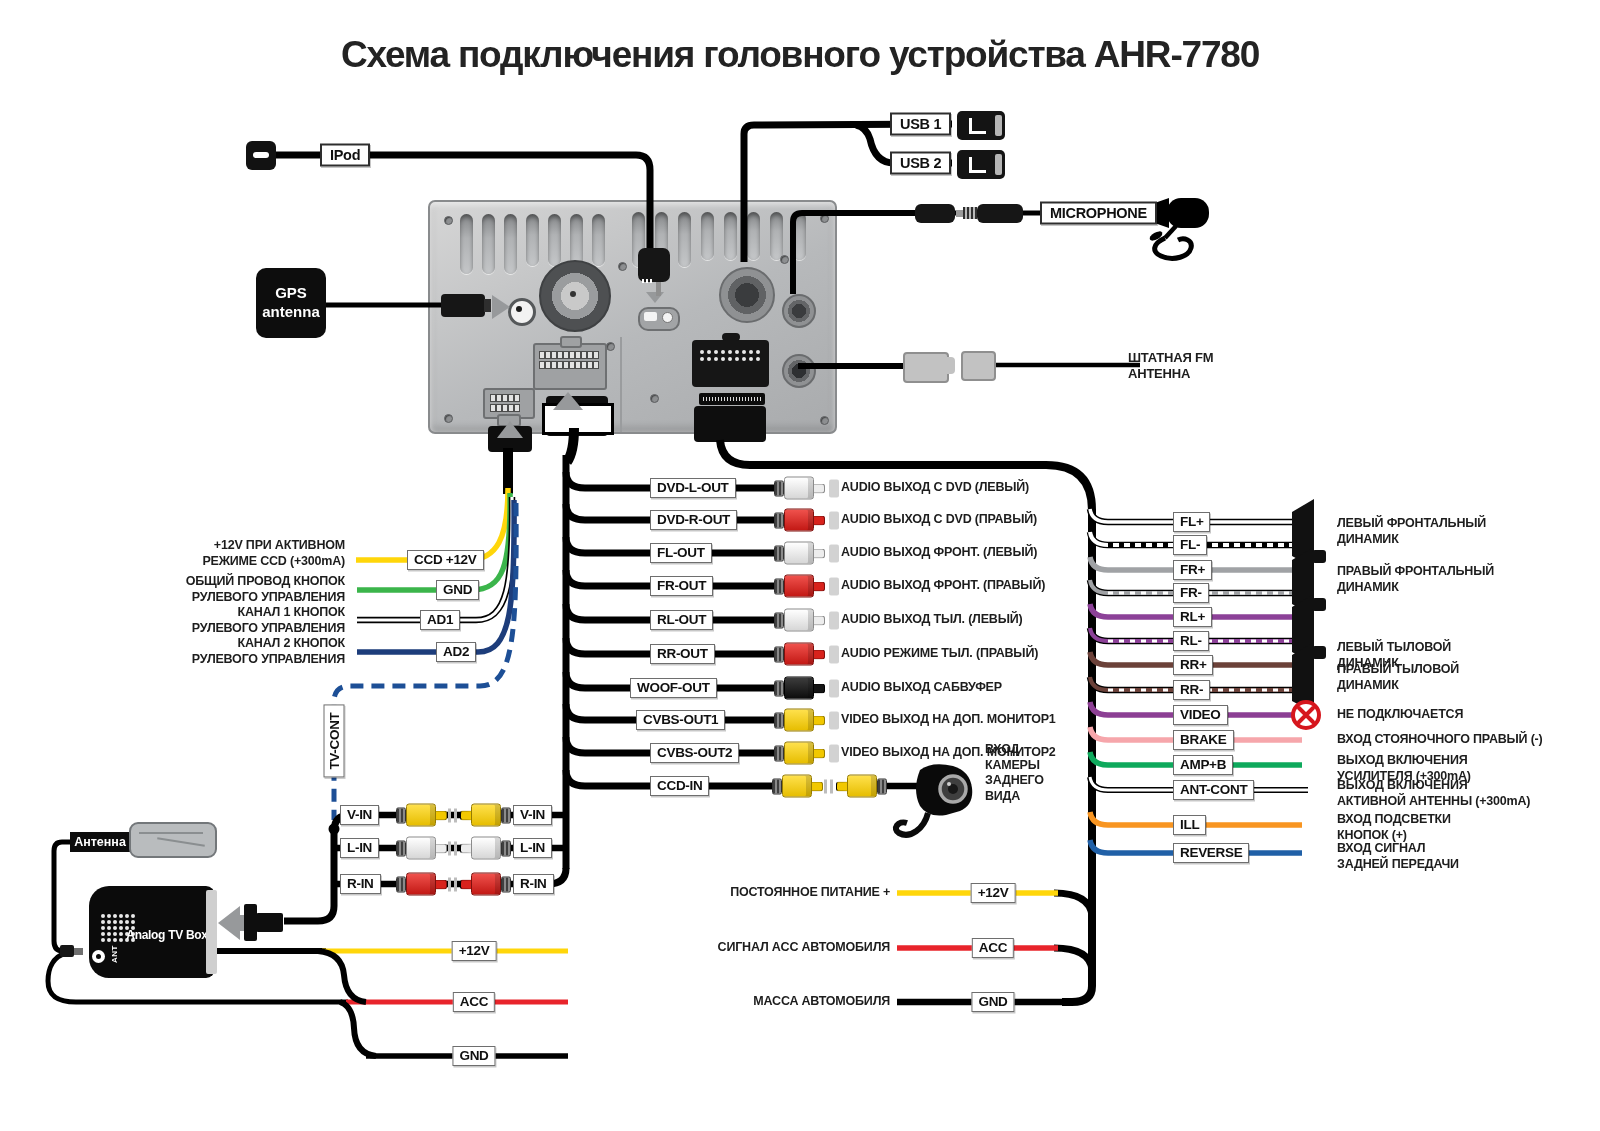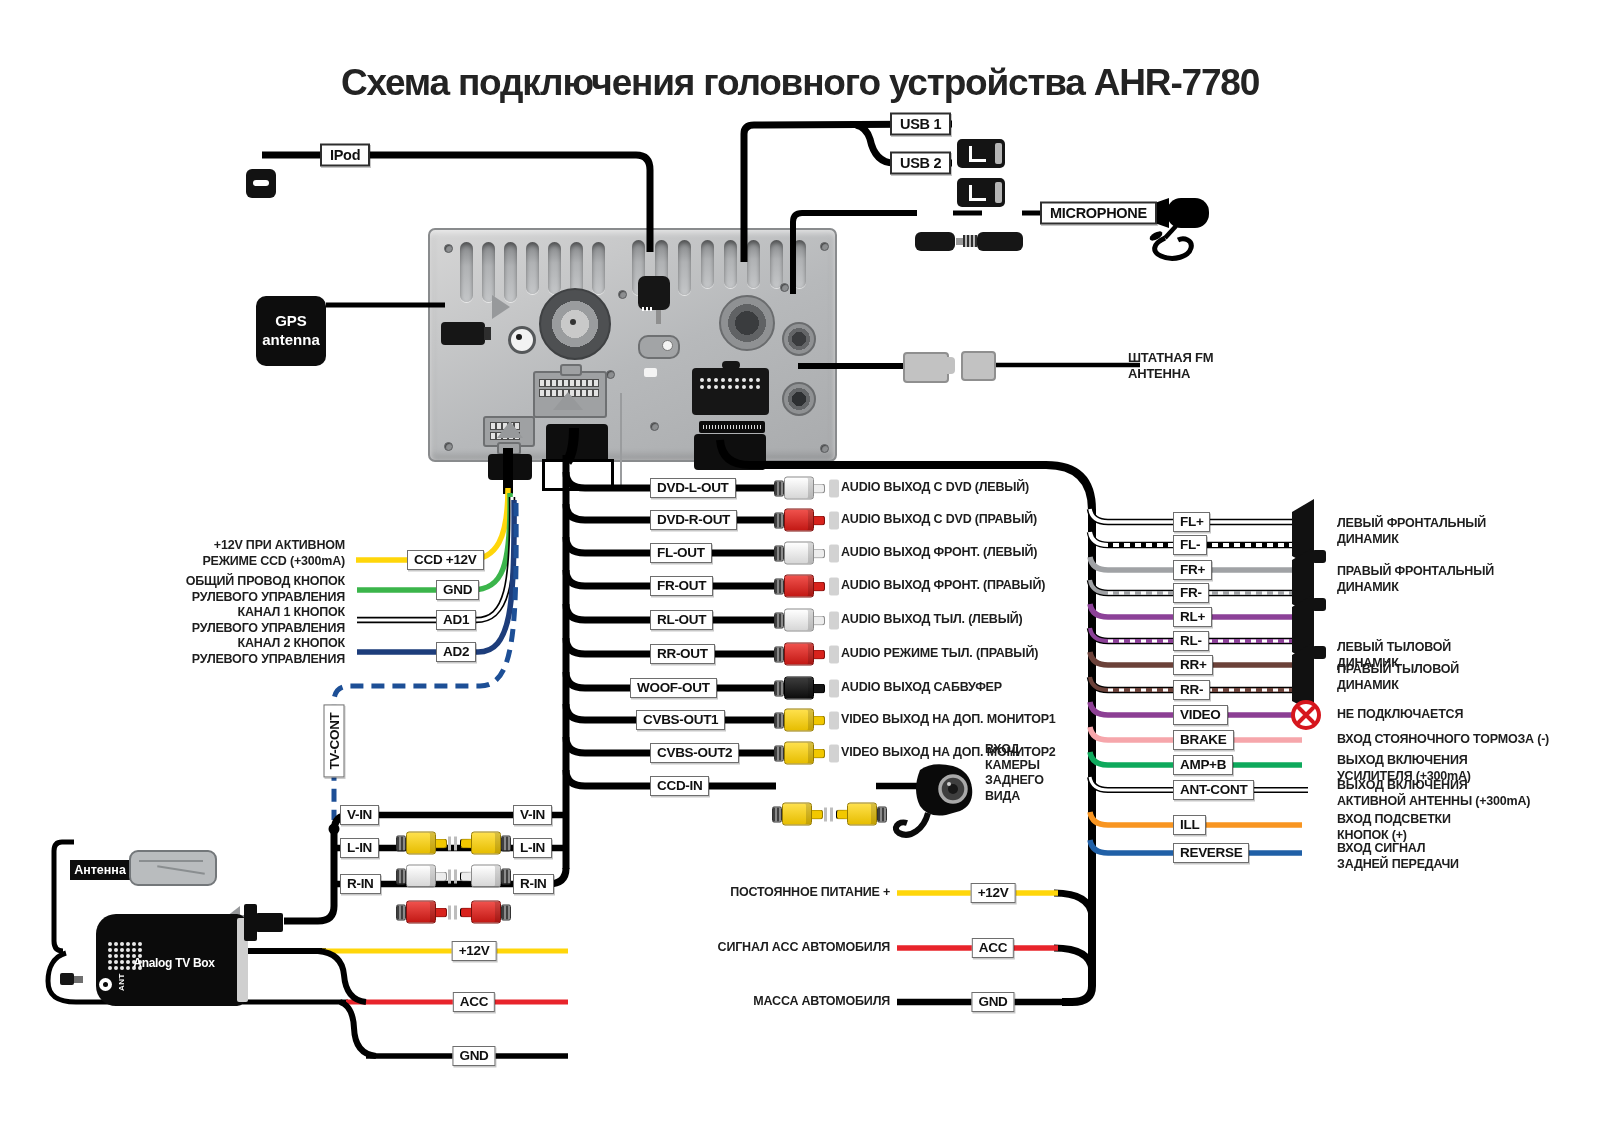--- a/index.html
+++ b/index.html
@@ -4,21 +4,21 @@
 <style>
   :root{
     --yellow:#ffd60a; --green:#3bb54b; --navy:#1d3d7b; --dashblue:#1d4f96;
     --red:#e8242b; --graywire:#a0a2a5; --purple:#8c4198; --brown:#6b4139;
     --speed:#8c3f94; --pink:#f6a6ab; --amp:#0ea95c; --orange:#f89521;
     --reverse:#2060a7; --rcared:#d8221c; --rcayellow:#f2c800;
   }
   html,body{margin:0;padding:0;background:#fff;}
   #canvas{position:relative;width:1600px;height:1131px;background:#fff;overflow:hidden;
     font-family:"Liberation Sans",sans-serif;}
-  .abs{position:absolute;margin-top:28px;}
+  .abs{position:absolute;}
   #title{left:0;right:0;top:34px;text-align:center;font-size:37px;font-weight:800;
     letter-spacing:-1.2px;color:#232323;}
   svg.layer{position:absolute;left:0;top:0;}
   
   .box{position:absolute;transform:translateY(-50%);background:#fff;border:1.7px solid #6e6e6e;
     padding:1px 6px 2px;font-size:13.5px;font-weight:700;color:#101010;white-space:nowrap;
     letter-spacing:-.3px;box-shadow:1px 1.5px 0 rgba(0,0,0,.22);}
   .box.dark{border:2px solid #2e2e2e;font-size:14.5px;padding:1px 8px 2px;}
   .box.ctr{transform:translate(-50%,-50%);}
   .box.vert{transform:translate(-50%,-50%);writing-mode:vertical-rl;padding:7px 2px;
@@ -69,21 +69,21 @@
   .gapd{width:11px;height:14px;margin:0 1px;
     background:repeating-linear-gradient(90deg,#bdbdbd 0 3px,transparent 3px 6px);}
   
   .usbicon{position:absolute;width:48px;height:29px;background:#141414;border-radius:5px;
     display:flex;align-items:center;}
   .usbicon .lshape{width:14px;height:13px;border-left:3px solid #fff;border-bottom:3px solid #fff;margin-left:12px;}
   .usbicon .cap{width:7px;height:21px;background:#b5b5b5;border-radius:2px;margin-left:auto;margin-right:3px;}
   #gpsbox{left:256px;top:268px;width:70px;height:70px;background:#0d0d0d;border-radius:10px;
     color:#fff;display:flex;align-items:center;justify-content:center;text-align:center;
     font-size:15px;font-weight:700;line-height:1.25;white-space:pre-line;}
-  #tvbox{left:96px;top:886px;width:126px;height:92px;background:#0b0b0b;border-radius:20px 9px 9px 20px;padding-left:24px;}
+  #tvbox{left:89px;top:886px;width:126px;height:92px;background:#0b0b0b;border-radius:20px 9px 9px 20px;}
   #tvbox .name{position:absolute;left:34px;top:42px;width:88px;text-align:center;color:#fff;
     font-size:12px;font-weight:700;letter-spacing:-.3px;}
   #tvbox .strip{position:absolute;right:-2px;top:4px;width:11px;height:84px;background:#cfcfcf;border-radius:2px;}
   #tvbox .dots{left:12px;top:28px;grid-template-columns:repeat(6,4px);}
   #tvbox .antring{position:absolute;left:3px;top:64px;width:13px;height:13px;border-radius:50%;background:#fff;}
   #tvbox .antring::after{content:"";position:absolute;left:4px;top:4px;width:5px;height:5px;border-radius:50%;background:#0b0b0b;}
   #tvbox .antlbl{position:absolute;left:21px;top:59px;color:#fff;font-size:8px;font-weight:700;
     writing-mode:vertical-rl;transform:rotate(180deg);letter-spacing:.5px;}
   #antshape{left:129px;top:822px;width:84px;height:32px;background:#b9bcbe;border:2px solid #73777a;border-radius:9px;}
   #antshape .l1{position:absolute;left:8px;top:8px;width:64px;height:2px;background:#8a8e90;}
@@ -411,21 +411,21 @@
   <div class="desc vmid ralign" style="left:145px;top:553px;width:200px">+12V ПРИ АКТИВНОМ
 РЕЖИМЕ CCD (+300mA)</div>
   <div class="desc vmid ralign" style="left:145px;top:589px;width:200px">ОБЩИЙ ПРОВОД КНОПОК
 РУЛЕВОГО УПРАВЛЕНИЯ</div>
   <div class="desc vmid ralign" style="left:145px;top:620px;width:200px">КАНАЛ 1 КНОПОК
 РУЛЕВОГО УПРАВЛЕНИЯ</div>
   <div class="desc vmid ralign" style="left:145px;top:651px;width:200px">КАНАЛ 2 КНОПОК
 РУЛЕВОГО УПРАВЛЕНИЯ</div>
   <div class="box" style="left:407px;top:560px">CCD +12V</div>
   <div class="box" style="left:436px;top:590px">GND</div>
-  <div class="box" style="left:436px;top:620px">AD1</div>
+  <div class="box" style="left:420px;top:620px">AD1</div>
   <div class="box" style="left:436px;top:652px">AD2</div>
   <div class="box vert" style="left:334px;top:741px"><span>TV-CONT</span></div>
 
   <div class="box" style="left:650px;top:488px">DVD-L-OUT</div>
   <div class="box" style="left:650px;top:520px">DVD-R-OUT</div>
   <div class="box" style="left:650px;top:553px">FL-OUT</div>
   <div class="box" style="left:650px;top:586px">FR-OUT</div>
   <div class="box" style="left:650px;top:620px">RL-OUT</div>
   <div class="box" style="left:650px;top:654px">RR-OUT</div>
   <div class="box" style="left:630px;top:688px">WOOF-OUT</div>
@@ -533,21 +533,21 @@
 
   <div class="desc vmid" style="left:1337px;top:531px">ЛЕВЫЙ ФРОНТАЛЬНЫЙ
 ДИНАМИК</div>
   <div class="desc vmid" style="left:1337px;top:579px">ПРАВЫЙ ФРОНТАЛЬНЫЙ
 ДИНАМИК</div>
   <div class="desc vmid" style="left:1337px;top:655px">ЛЕВЫЙ ТЫЛОВОЙ
 ДИНАМИК</div>
   <div class="desc vmid" style="left:1337px;top:677px">ПРАВЫЙ ТЫЛОВОЙ
 ДИНАМИК</div>
   <div class="desc vmid" style="left:1337px;top:715px">НЕ ПОДКЛЮЧАЕТСЯ</div>
-  <div class="desc vmid" style="left:1337px;top:740px">ВХОД СТОЯНОЧНОГО ТОРМОЗА (-)</div>
+  <div class="desc vmid" style="left:1337px;top:740px">ВХОД СТОЯНОЧНОГО ПРАВЫЙ (-)</div>
   <div class="desc vmid" style="left:1337px;top:768px">ВЫХОД ВКЛЮЧЕНИЯ
 УСИЛИТЕЛЯ (+300mA)</div>
   <div class="desc vmid" style="left:1337px;top:793px">ВЫХОД ВКЛЮЧЕНИЯ
 АКТИВНОЙ АНТЕННЫ (+300mA)</div>
   <div class="desc vmid" style="left:1337px;top:827px">ВХОД ПОДСВЕТКИ
 КНОПОК (+)</div>
   <div class="desc vmid" style="left:1337px;top:856px">ВХОД СИГНАЛ
 ЗАДНЕЙ ПЕРЕДАЧИ</div>
 
   <div class="box" style="left:340px;top:815px">V-IN</div>

